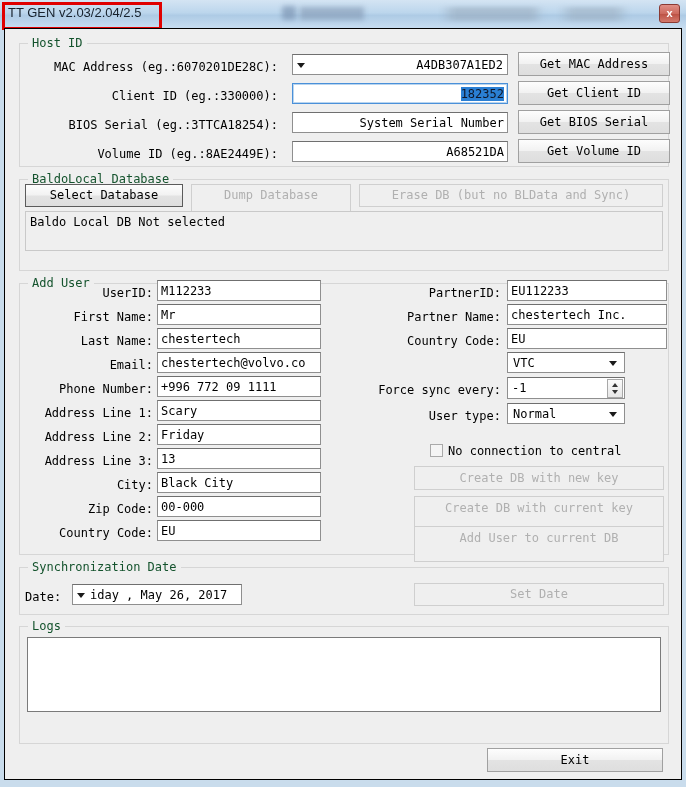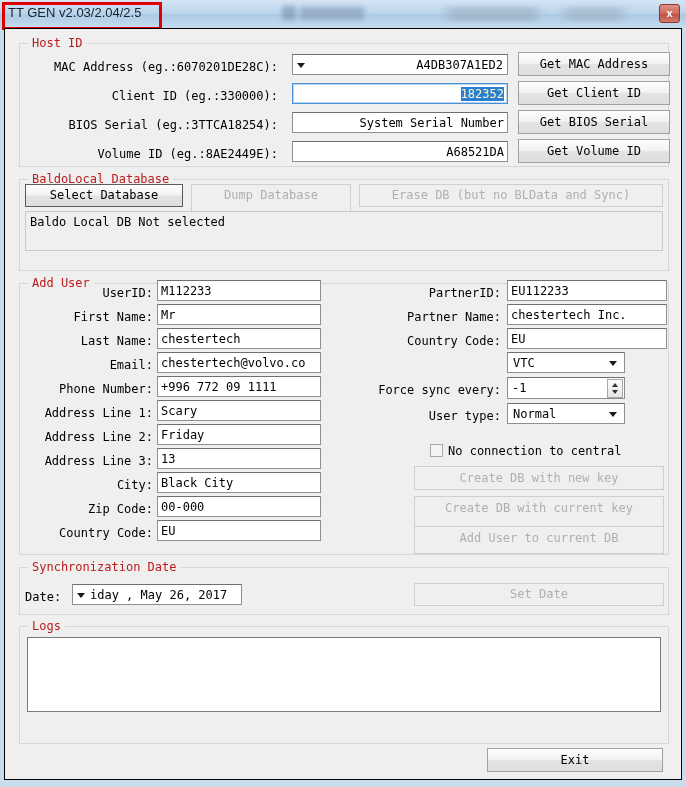--- a/index.html
+++ b/index.html
@@ -112,21 +112,21 @@
     border-top: 1px solid #d6d6d6;
     box-sizing: border-box;
     background: transparent;
   }
   .group-title {
     position: absolute;
     top: -8px; left: 8px;
     background: #efefef;
     padding: 0 4px;
     font-size: 12px;
-    color: #b91c1c;
+    color: #14532d;
     white-space: nowrap;
   }
 
   
   .lbl {
     position: absolute;
     font-size: 12px;
     color: #000;
     white-space: nowrap;
     text-align: right;
@@ -148,21 +148,21 @@
     overflow: hidden;
     white-space: nowrap;
   }
   .field.right { text-align: right; }
   .field.focused {
     border: 1px solid #4a90d9;
     box-shadow: 0 0 0 1px #b9d5ef inset;
   }
   .sel {
     background: #2a7fd4;
-    color: #fef9c3;
+    color: #0f172a;
   }
 
   
   .combo {
     position: absolute;
     box-sizing: border-box;
     background: #fff;
     border: 1px solid #8f8f8f;
     border-top-color: #6f6f6f;
     height: 21px;
@@ -395,21 +395,21 @@
       <span class="combo-val">Normal</span>
       <span class="combo-arrow-right"></span>
     </div>
 
     <div class="checkbox-row" style="left:409px; top:415px;">
       <span class="checkbox-box"></span><span class="checkbox-label">No connection to central</span>
     </div>
 
     <div class="btn disabled" style="left:409px; top:437px; width:250px; height:24px; line-height:22px;">Create DB with new key</div>
     <div class="btn disabled" style="left:409px; top:467px; width:250px; height:32px; line-height:22px;">Create DB with current key</div>
-    <div class="btn disabled" style="left:409px; top:497px; width:250px; height:28px; line-height:22px;">Add User to current DB</div>
+    <div class="btn disabled" style="left:409px; top:497px; width:250px; height:36px; line-height:22px;">Add User to current DB</div>
 
     <div class="group" style="left:14px; top:538px; width:650px; height:48px;">
       <div class="group-title">Synchronization Date</div>
     </div>
 
     <div class="lbl" style="left:20px; top:561px; width:46px; text-align:left;">Date:</div>
     <div class="combo" style="left:67px; top:555px; width:170px;">
       <span class="combo-arrow-left"></span>
       <span class="combo-val" style="left:17px;">iday ,    May   26, 2017</span>
     </div>

